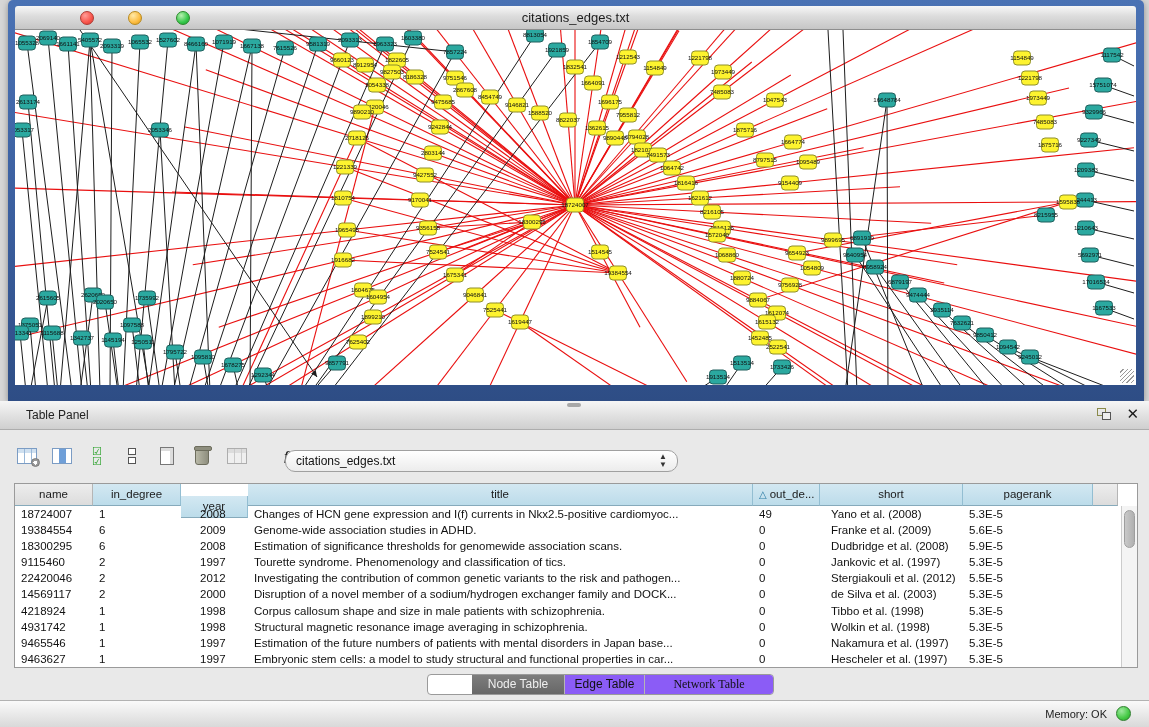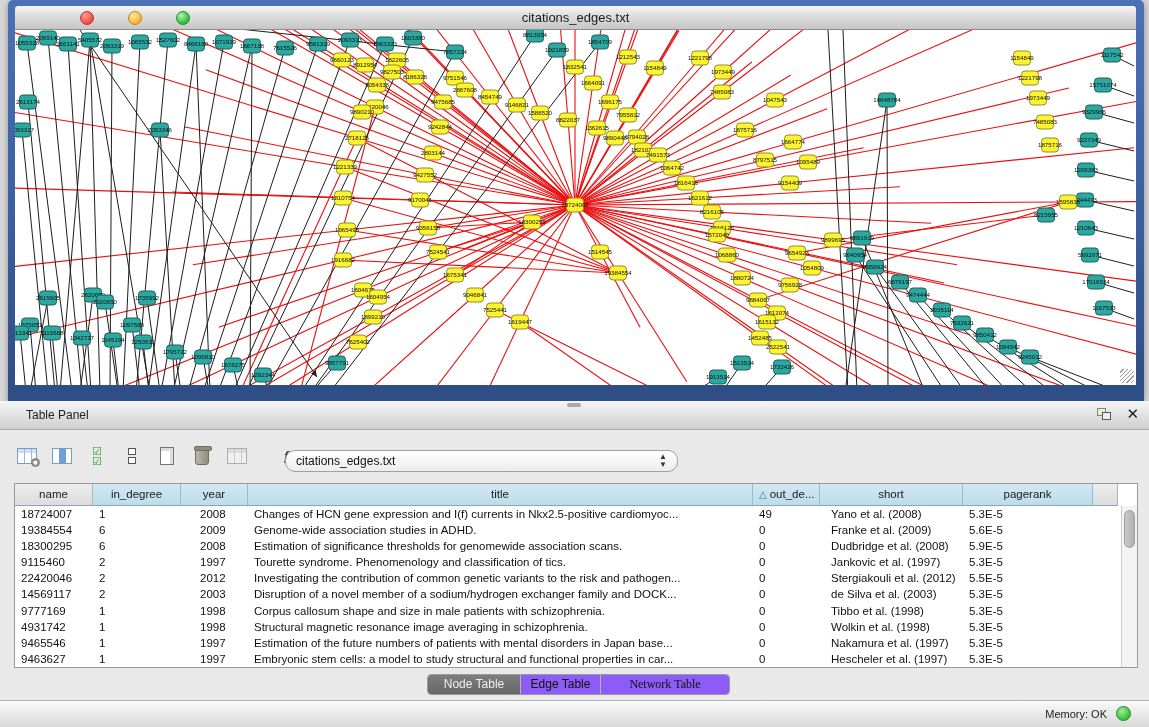--- a/index.html
+++ b/index.html
@@ -56,21 +56,21 @@
   .td.short{padding-left:11px;}
   .vscroll{position:absolute;right:0;top:22px;bottom:0;width:16px;background:#f4f4f4;border-left:1px solid #cccccc;}
   .vthumb{position:absolute;left:2px;top:4px;width:11px;height:38px;border-radius:6px;
     background:linear-gradient(90deg,#c9c9c9,#b0b0b0);border:1px solid #9e9e9e;cursor:pointer;}
   
   .tabs{position:absolute;left:427px;top:674px;height:21px;display:flex;border:1px solid #9a9a9a;
     border-radius:4px;overflow:hidden;background:#fff;}
   .tab{height:100%;font-size:12px;line-height:19px;text-align:center;color:#111;background:#8b5cf6;
     border-right:1px solid #b5b5b5;cursor:pointer;}
   .tab:last-child{border-right:none;}
-  .tab.sel{background:linear-gradient(180deg,#7d7d7d,#676767);color:#efefef;}
+  .tab.sel{background:linear-gradient(180deg,#7d7d7d,#676767);color:#efefef;margin-left:44px;}
   
   .statusbar{position:absolute;left:0;top:700px;width:1149px;height:27px;
     background:linear-gradient(180deg,#fafafa,#d9d9d9);border-top:1px solid #b2b2b2;}
   .mem{position:absolute;right:42px;top:7px;font-size:11px;color:#222;}
   .memdot{position:absolute;right:18px;top:5px;width:15px;height:15px;border-radius:50%;cursor:pointer;
     background:radial-gradient(circle at 35% 30%,#9fe89f,#44c944 60%,#2f9e2f);border:1px solid #2a7f2a;}
   
   .ic-table{width:20px;height:16px;border:1px solid #7b9cc4;background:
     linear-gradient(90deg,transparent 0 6px,#9ab8d8 6px 7px,transparent 7px 13px,#9ab8d8 13px 14px,transparent 14px),
     linear-gradient(180deg,#cfe0f0 0 4px,#fff 4px);position:relative;}
@@ -977,21 +977,21 @@
   </div>
   <div class="combo">
     <span>citations_edges.txt</span>
     <span class="arrows">▲<br>▼</span>
   </div>
 
   <div class="dtable">
     <div class="thead" id="thead">
         <div class="th gray" style="width: 78px;">name</div>
         <div class="th" style="width: 88px;">in_degree</div>
-        <div class="th" style="width: 67px;">year</div>
+        <div class="th" style="width: 67px; margin-top: 12px;">year</div>
         <div class="th" style="width: 505px;">title</div>
         <div class="th" style="width: 67px; text-align: left; padding-left: 6px;"><span class="tri">△</span>out_de...</div>
         <div class="th" style="width: 143px; text-align: center;">short</div>
         <div class="th" style="width: 130px;">pagerank</div>
         <div class="th gray" style="width: 25px;"></div>
       </div>
     <div class="tbody" id="tbody">
         <div class="tr">
           <div class="td " style="width: 78px;">18724007</div>
           <div class="td " style="width: 88px;">1</div>
@@ -1033,28 +1033,28 @@
           <div class="td " style="width: 88px;">2</div>
           <div class="td year" style="width: 67px;">2012</div>
           <div class="td " style="width: 505px;">Investigating the contribution of common genetic variants to the risk and pathogen...</div>
           <div class="td " style="width: 67px;">0</div>
           <div class="td short" style="width: 143px;">Stergiakouli et al. (2012)</div>
           <div class="td " style="width: 130px;">5.5E-5</div>
         </div>
         <div class="tr">
           <div class="td " style="width: 78px;">14569117</div>
           <div class="td " style="width: 88px;">2</div>
-          <div class="td year" style="width: 67px;">2003</div>
+          <div class="td year" style="width: 67px;">2000</div>
           <div class="td " style="width: 505px;">Disruption of a novel member of a sodium/hydrogen exchanger family and DOCK...</div>
           <div class="td " style="width: 67px;">0</div>
           <div class="td short" style="width: 143px;">de Silva et al. (2003)</div>
           <div class="td " style="width: 130px;">5.3E-5</div>
         </div>
         <div class="tr">
-          <div class="td " style="width: 78px;">9777169</div>
+          <div class="td " style="width: 78px;">4218924</div>
           <div class="td " style="width: 88px;">1</div>
           <div class="td year" style="width: 67px;">1998</div>
           <div class="td " style="width: 505px;">Corpus callosum shape and size in male patients with schizophrenia.</div>
           <div class="td " style="width: 67px;">0</div>
           <div class="td short" style="width: 143px;">Tibbo et al. (1998)</div>
           <div class="td " style="width: 130px;">5.3E-5</div>
         </div>
         <div class="tr">
           <div class="td " style="width: 78px;">4931742</div>
           <div class="td " style="width: 88px;">1</div>

